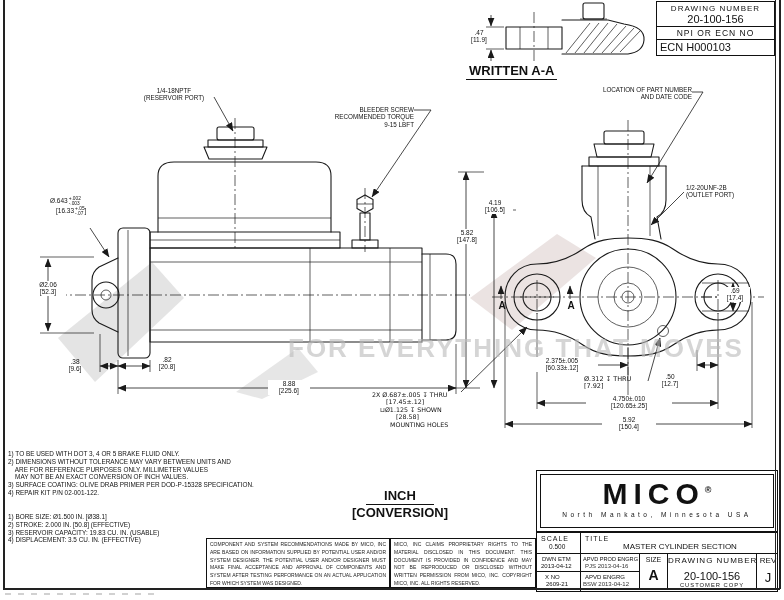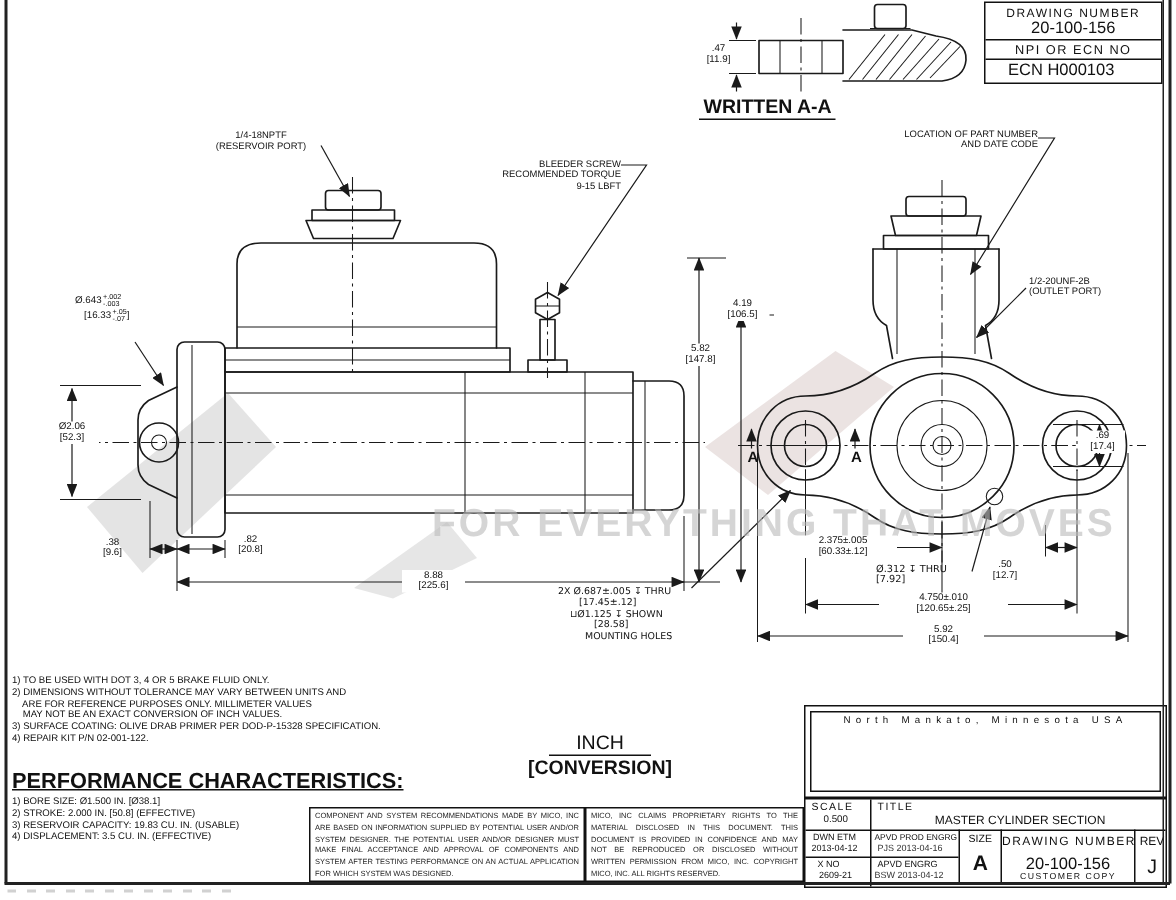--- a/index.html
+++ b/index.html
@@ -297,52 +297,52 @@
   <div class="lbl wbg" style="left:602px;top:416px;width:52px">
     <span class="l">5.92</span>
     <span class="l">[150.4]</span>
   </div>
   <div class="lbl wbg" style="left:720px;top:287px;width:28px">
     <span class="l">.69</span>
     <span class="l">[17.4]</span>
   </div>
 
   <div style="position:absolute;left:338px;top:486px;width:124px;text-align:center">
-    <div style="font-size:13px;font-weight:normal;border-bottom:1px solid #111;display:inline-block;padding:0 18px 1px 18px">INCH</div>
+    <div style="font-size:13px;font-weight:bold;border-bottom:1px solid #111;display:inline-block;padding:0 18px 1px 18px">INCH</div>
     <div style="font-size:13px;font-weight:bold">[CONVERSION]</div>
   </div>
 
   <div style="position:absolute;left:8px;top:450px">
     <div class="notes-line">1) TO BE USED WITH DOT 3, 4 OR 5 BRAKE FLUID ONLY.</div>
     <div class="notes-line">2) DIMENSIONS WITHOUT TOLERANCE MAY VARY BETWEEN UNITS AND</div>
     <div class="notes-line">    ARE FOR REFERENCE PURPOSES ONLY. MILLIMETER VALUES</div>
     <div class="notes-line">    MAY NOT BE AN EXACT CONVERSION OF INCH VALUES.</div>
     <div class="notes-line">3) SURFACE COATING: OLIVE DRAB PRIMER PER DOD-P-15328 SPECIFICATION.</div>
     <div class="notes-line">4) REPAIR KIT P/N 02-001-122.</div>
   </div>
 
   <div style="position:absolute;left:8px;top:513px">
-    <div class="hdr" style="font-size:14.5px;margin-bottom:2px">PERFORMANCE CHARACTERISTICS:</div>
     <div class="notes-line">1) BORE SIZE: Ø1.500 IN. [Ø38.1]</div>
     <div class="notes-line">2) STROKE: 2.000 IN. [50.8] (EFFECTIVE)</div>
     <div class="notes-line">3) RESERVOIR CAPACITY: 19.83 CU. IN. (USABLE)</div>
     <div class="notes-line">4) DISPLACEMENT: 3.5 CU. IN. (EFFECTIVE)</div>
   </div>
 
   <div class="box" style="left:656px;top:1px;width:119px;height:55px">
     <div class="cellline" style="left:0;top:24px;width:100%;height:1px"></div>
     <div class="cellline" style="left:0;top:37px;width:100%;height:1px"></div>
     <div class="tb-label" style="left:0;top:2px;width:100%;text-align:center;font-size:8px;letter-spacing:1px">DRAWING NUMBER</div>
     <div class="tb-label" style="left:0;top:11px;width:100%;text-align:center;font-size:11px">20-100-156</div>
     <div class="tb-label" style="left:0;top:26px;width:100%;text-align:center;font-size:8.5px;letter-spacing:1px">NPI OR ECN NO</div>
-    <div class="tb-label" style="left:15px;top:39px;font-size:11px">ECN H000103</div>
+    <div class="tb-label" style="left:3px;top:39px;font-size:11px">ECN H000103</div>
   </div>
 
   <div class="box" style="left:536px;top:470px;width:242px;height:62px;border-width:1.5px">
     <div style="position:absolute;inset:3px;border:1px solid #111;text-align:center">
+      <div style="margin-top:4px;font-size:30px;font-weight:900;letter-spacing:6px;line-height:1"><span>MICO</span><sup style="font-size:9px;letter-spacing:0">®</sup></div>
       <div style="font-size:6.5px;letter-spacing:3.5px;margin-top:2px">North Mankato, Minnesota USA</div>
     </div>
   </div>
 
   <div class="box" style="left:536px;top:532px;width:242px;height:60px;border-width:1.2px">
     <div class="cellline" style="left:43px;top:0;width:1px;height:100%"></div>
     <div class="cellline" style="left:0;top:20px;width:100%;height:1px"></div>
     <div class="cellline" style="left:0;top:38px;width:102px;height:1px"></div>
     <div class="cellline" style="left:102px;top:20px;width:1px;height:36px"></div>
     <div class="cellline" style="left:130px;top:20px;width:1px;height:36px"></div>

